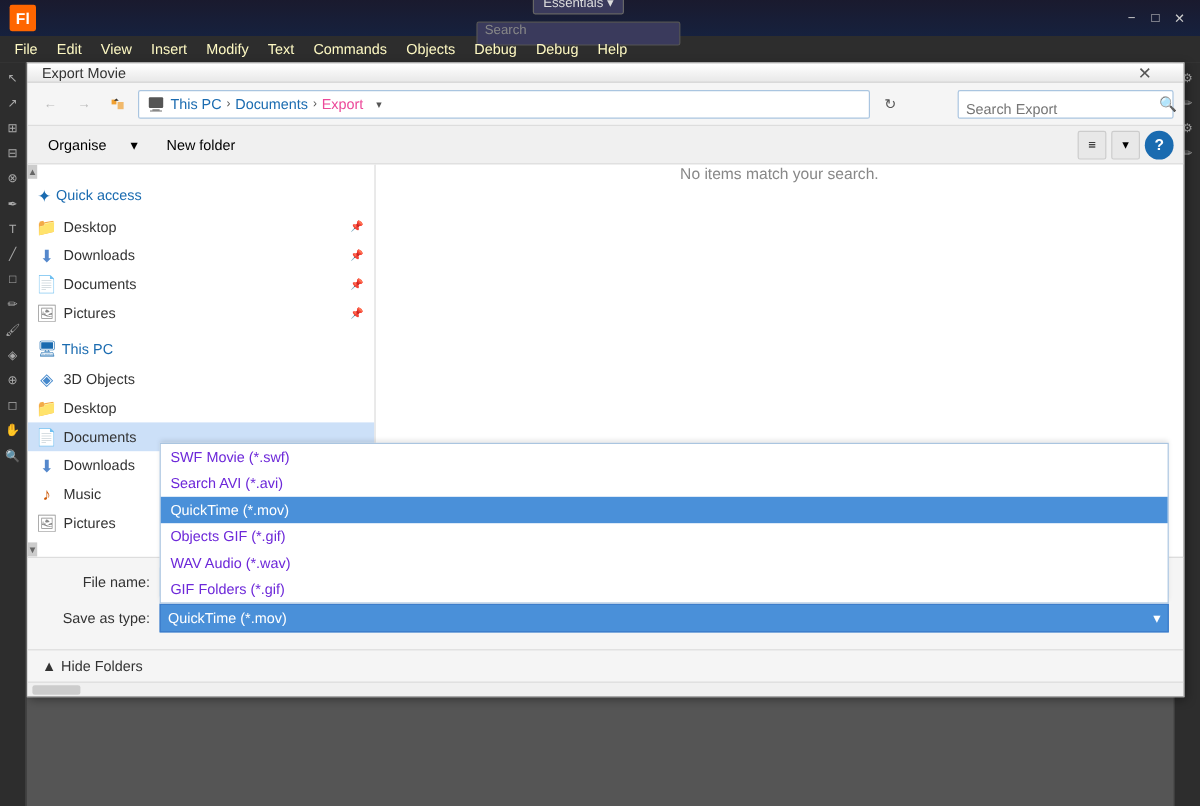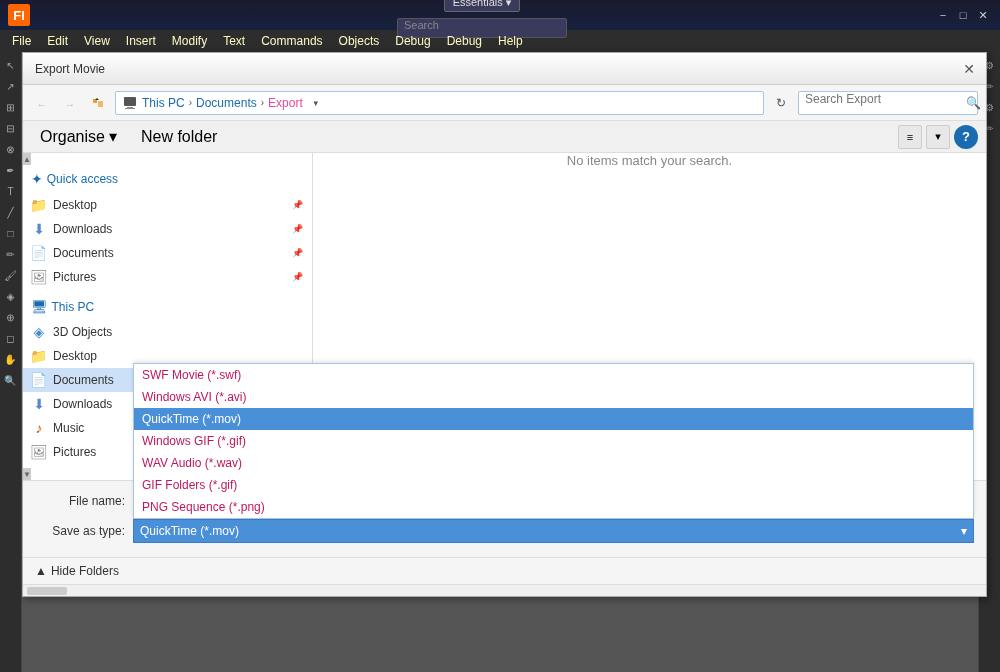--- a/index.html
+++ b/index.html
@@ -155,25 +155,25 @@
       border: 1px solid #aaa;
       box-shadow: 2px 2px 8px rgba(0,0,0,0.4);
       display: flex;
       flex-direction: column;
     }
 
     
     .dialog-title-bar {
       background: linear-gradient(to bottom, #ffffff, #e8e8e8);
       border-bottom: 1px solid #ccc;
-      height: 32px;
+      height: 16px;
       display: flex;
       align-items: center;
       justify-content: space-between;
-      padding: 0 8px 0 12px;
+      padding: 0 23px 0 12px;
     }
     .dialog-title {
       font-size: 12px;
       color: #333;
       font-weight: normal;
     }
     .dialog-close-btn {
       width: 18px; height: 18px;
       display: flex; align-items: center; justify-content: center;
       cursor: pointer;
@@ -242,22 +242,23 @@
       font-size: 12px;
       border-radius: 2px;
     }
 
     .search-export {
       height: 24px;
       border: 1px solid #aac5e0;
       border-radius: 2px;
       background: white;
       display: flex;
-      align-items: flex-start;
+      align-items: flex-end;
       width: 180px;
+      margin-left: 39px;
     }
     .search-export input {
       flex: 1;
       border: none;
       outline: none;
       font-size: 12px;
       padding: 0 6px;
       background: transparent;
       color: #888;
     }
@@ -279,23 +280,23 @@
       padding: 0 8px;
       gap: 6px;
     }
     .toolbar-btn {
       height: 24px;
       border: 1px solid transparent;
       background: transparent;
       cursor: pointer;
       display: flex; align-items: center; justify-content: center;
       padding: 0 8px;
-      font-size: 16px;
-      border-radius: 2px;
-      gap: 4px;
+      font-size: 12px;
+      border-radius: 2px;
+      gap: 20px;
     }
     .toolbar-right {
       margin-left: auto;
       display: flex;
       align-items: center;
       gap: 4px;
     }
     .view-btn {
       width: 24px; height: 24px;
       border: 1px solid #ccc;
@@ -444,21 +445,21 @@
       bottom: 24px;
       left: 0; right: 0;
       background: white;
       border: 1px solid #aac5e0;
       z-index: 100;
       box-shadow: 0 -2px 4px rgba(0,0,0,0.1);
     }
     .dropdown-item {
       padding: 4px 8px;
       font-size: 12px;
-      color: #be185d;
+      color: #6d28d9;
       cursor: pointer;
     }
     .dropdown-item.selected {
       background: #4a90d9;
       color: white;
     }
 
     
     .hide-folders-bar {
       display: flex;
@@ -698,26 +699,25 @@
               <span class="form-label">File name:</span>
               <input class="form-input" type="text" value="Untitled-1.mov" style="">
             </div>
 
             <div class="form-row" style="position:relative">
               <span class="form-label">Save as type:</span>
               <div style="flex:1;position:relative">
 
                 <div class="dropdown-list">
                   <div class="dropdown-item">SWF Movie (*.swf)</div>
-                  <div class="dropdown-item">Windows AVI (*.avi)</div>
+                  <div class="dropdown-item">Search AVI (*.avi)</div>
                   <div class="dropdown-item selected">QuickTime (*.mov)</div>
-                  <div class="dropdown-item">Windows GIF (*.gif)</div>
+                  <div class="dropdown-item">Objects GIF (*.gif)</div>
                   <div class="dropdown-item">WAV Audio (*.wav)</div>
                   <div class="dropdown-item">GIF Folders (*.gif)</div>
-                  <div class="dropdown-item">PNG Sequence (*.png)</div>
                 </div>
 
                 <div class="form-select active">
                   <span>QuickTime (*.mov)</span>
                   <span>▾</span>
                 </div>
               </div>
             </div>
           </div>
         </div>

